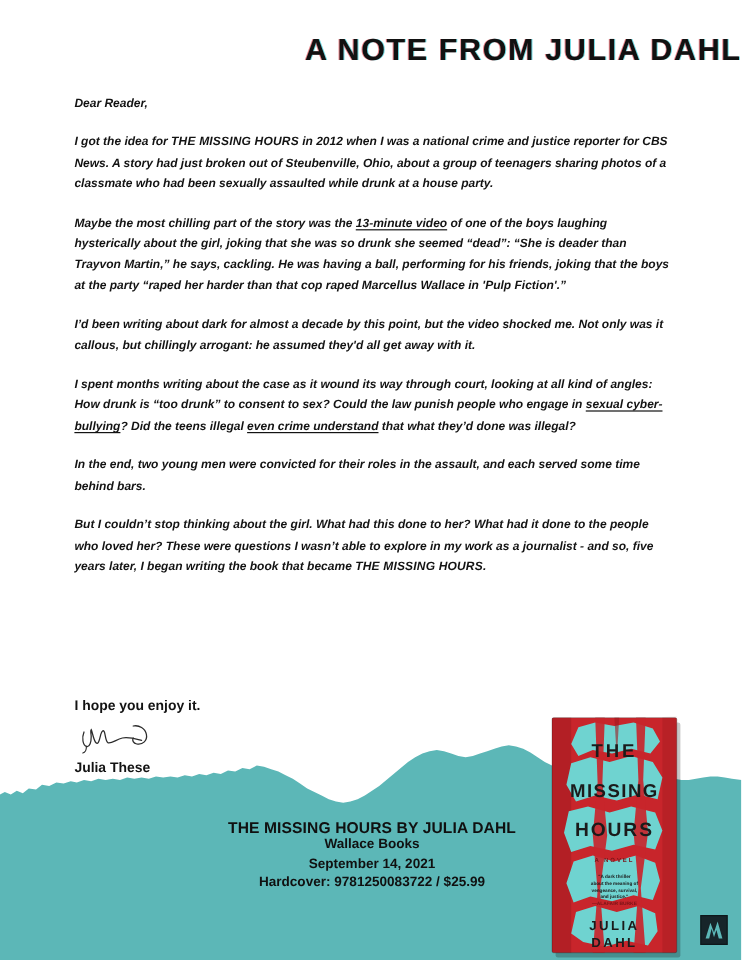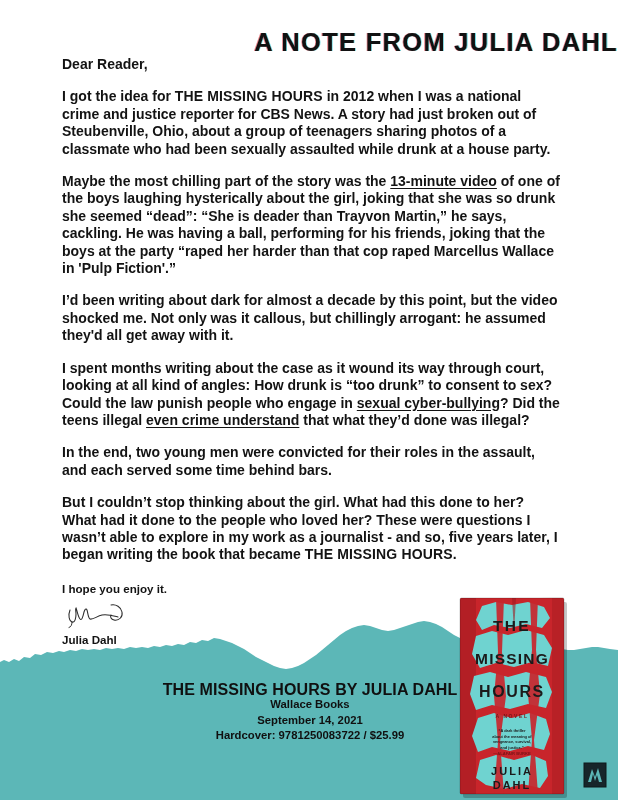--- a/index.html
+++ b/index.html
@@ -32,26 +32,27 @@
     letter-spacing: 1.3px;
     color: #111111;
     text-shadow: -0.8px 0 rgba(215,30,40,0.55), 0.8px 0 rgba(0,190,205,0.55);
     font-stretch: condensed;
   }
 
   
   .letter {
     position: absolute;
     left: 62px;
-    top: 56px;
+    top: 78px;
     width: 498px;
-    font-size: 14px;
+    font-size: 10px;
     line-height: 17.4px;
     color: #131313;
     font-weight: 600;
+    font-style: italic;
   }
   .letter p {
     margin: 0 0 15px 0;
   }
   .bookttl { font-weight: 800; letter-spacing: 0.15px; }
   .lnk {
     text-decoration: underline;
     text-underline-offset: 1.5px;
     color: #131313;
   }
@@ -98,21 +99,21 @@
     text-align: center;
     color: #101010;
     font-size: 11.3px;
     line-height: 15.3px;
     font-weight: 600;
     z-index: 5;
   }
   .colophon .line1 {
     font-weight: 800;
     letter-spacing: 0.1px;
-    font-size: 16px;
+    font-size: 13px;
   }
 
   
   .book {
     position: absolute;
     left: 452px;
     top: 592px;
     width: 122px;
     height: 208px;
     z-index: 4;
@@ -161,21 +162,21 @@
     <div class="sig-wrap">
       <svg width="78" height="28" viewBox="0 0 78 28" aria-label="signature">
         <path d="M6 9 C4 14, 5 20, 8 21 C11 22, 12 17, 12 13 C12 10, 11 8, 12 7
                  C13 9, 14 16, 16 18 C18 20, 19 15, 20 11 C21 8, 22 7, 23 9
                  C24 12, 24 17, 26 18 C29 19, 33 15, 38 14 C44 13, 50 15, 54 16" fill="none" stroke="#2b2b2b" stroke-width="1.05" stroke-linecap="round"></path>
         <path d="M47 4 C52 3, 57 6, 58 11 C59 16, 55 20, 50 19 C47 18.4, 46 16, 47 14" fill="none" stroke="#2b2b2b" stroke-width="1.05" stroke-linecap="round"></path>
         <path d="M8 21 C8 24, 7 26, 5 26.5" fill="none" stroke="#2b2b2b" stroke-width="0.95" stroke-linecap="round"></path>
       </svg>
     </div>
 
-    <div class="signoff">Julia Dahl</div>
+    <div class="signoff">Julia These</div>
   </div>
 
   <div class="teal-band">
     <svg viewBox="0 0 618 200" preserveAspectRatio="none" aria-hidden="true">
       <path fill="#5cb7b7" d="
         M0,62 L4,60 L9,62 L14,59 L19,61 L24,57 L30,58 L35,54 L41,55 L47,52
         L53,53 L59,51 L64,52 L70,50 L76,51 L82,49 L88,50 L94,49 L100,50
         L106,48 L112,49 L118,48 L124,49 L130,47 L136,48 L142,47 L148,48
         L154,46 L160,47 L166,45 L172,46 L178,44 L184,45 L190,42 L196,43
         L202,40 L208,41 L214,38 L220,39 L226,41 L232,43 L238,46 L244,49

